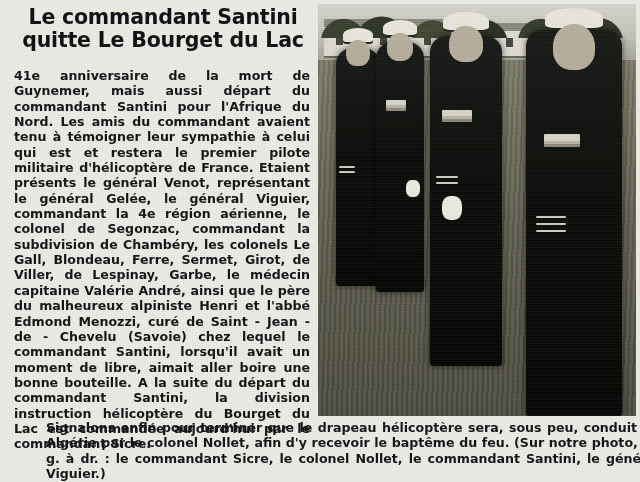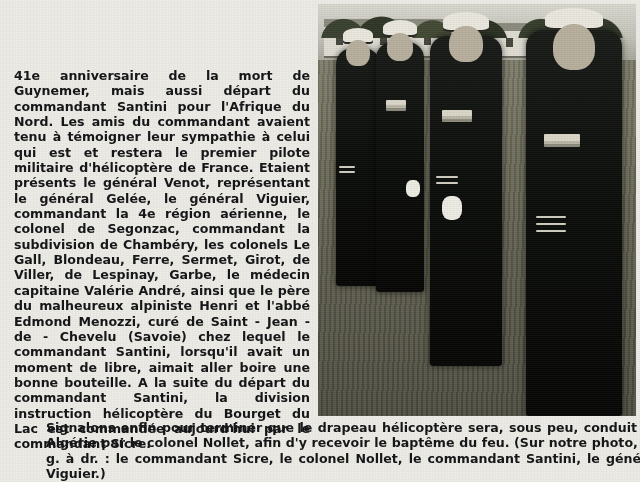--- a/index.html
+++ b/index.html
@@ -153,20 +153,24 @@
     font-weight: 600;
     margin-left: 32px;
   }
   .caption p { margin: 0; }
 </style>
 </head>
 <body>
 
 <div class="page">
 
+  <div class="headline">
+    <span>Le commandant Santini</span>
+    <span class="l2">quitte Le Bourget du Lac</span>
+  </div>
 
   <div class="article-body indent">41e anniversaire de la mort de Guynemer, mais aussi départ du commandant Santini pour l'Afrique du Nord. Les amis du commandant avaient tenu à témoigner leur sympathie à celui qui est et restera le premier pilote militaire d'hélicoptère de France. Etaient présents le général Venot, représentant le général Gelée, le général Viguier, commandant la 4e région aérienne, le colonel de Segonzac, commandant la subdivision de Chambéry, les colonels Le Gall, Blondeau, Ferre, Sermet, Girot, de Viller, de Lespinay, Garbe, le médecin capitaine Valérie André, ainsi que le père du malheureux alpiniste Henri et l'abbé Edmond Menozzi, curé de Saint - Jean - de - Chevelu (Savoie) chez lequel le commandant Santini, lorsqu'il avait un moment de libre, aimait aller boire une bonne bouteille. A la suite du départ du commandant Santini, la division instruction hélicoptère du Bourget du Lac est commandée aujourd'hui par le commandant Sicre.</div>
 
   <div class="photo">
     <div class="sky"></div>
 
     <div class="bldg" style="left:6px; top:22px; width:120px; height:30px;">
       <div class="roof"></div>
       <div class="win" style="left:12px; top:10px;"></div>
       <div class="win" style="left:34px; top:10px;"></div>

